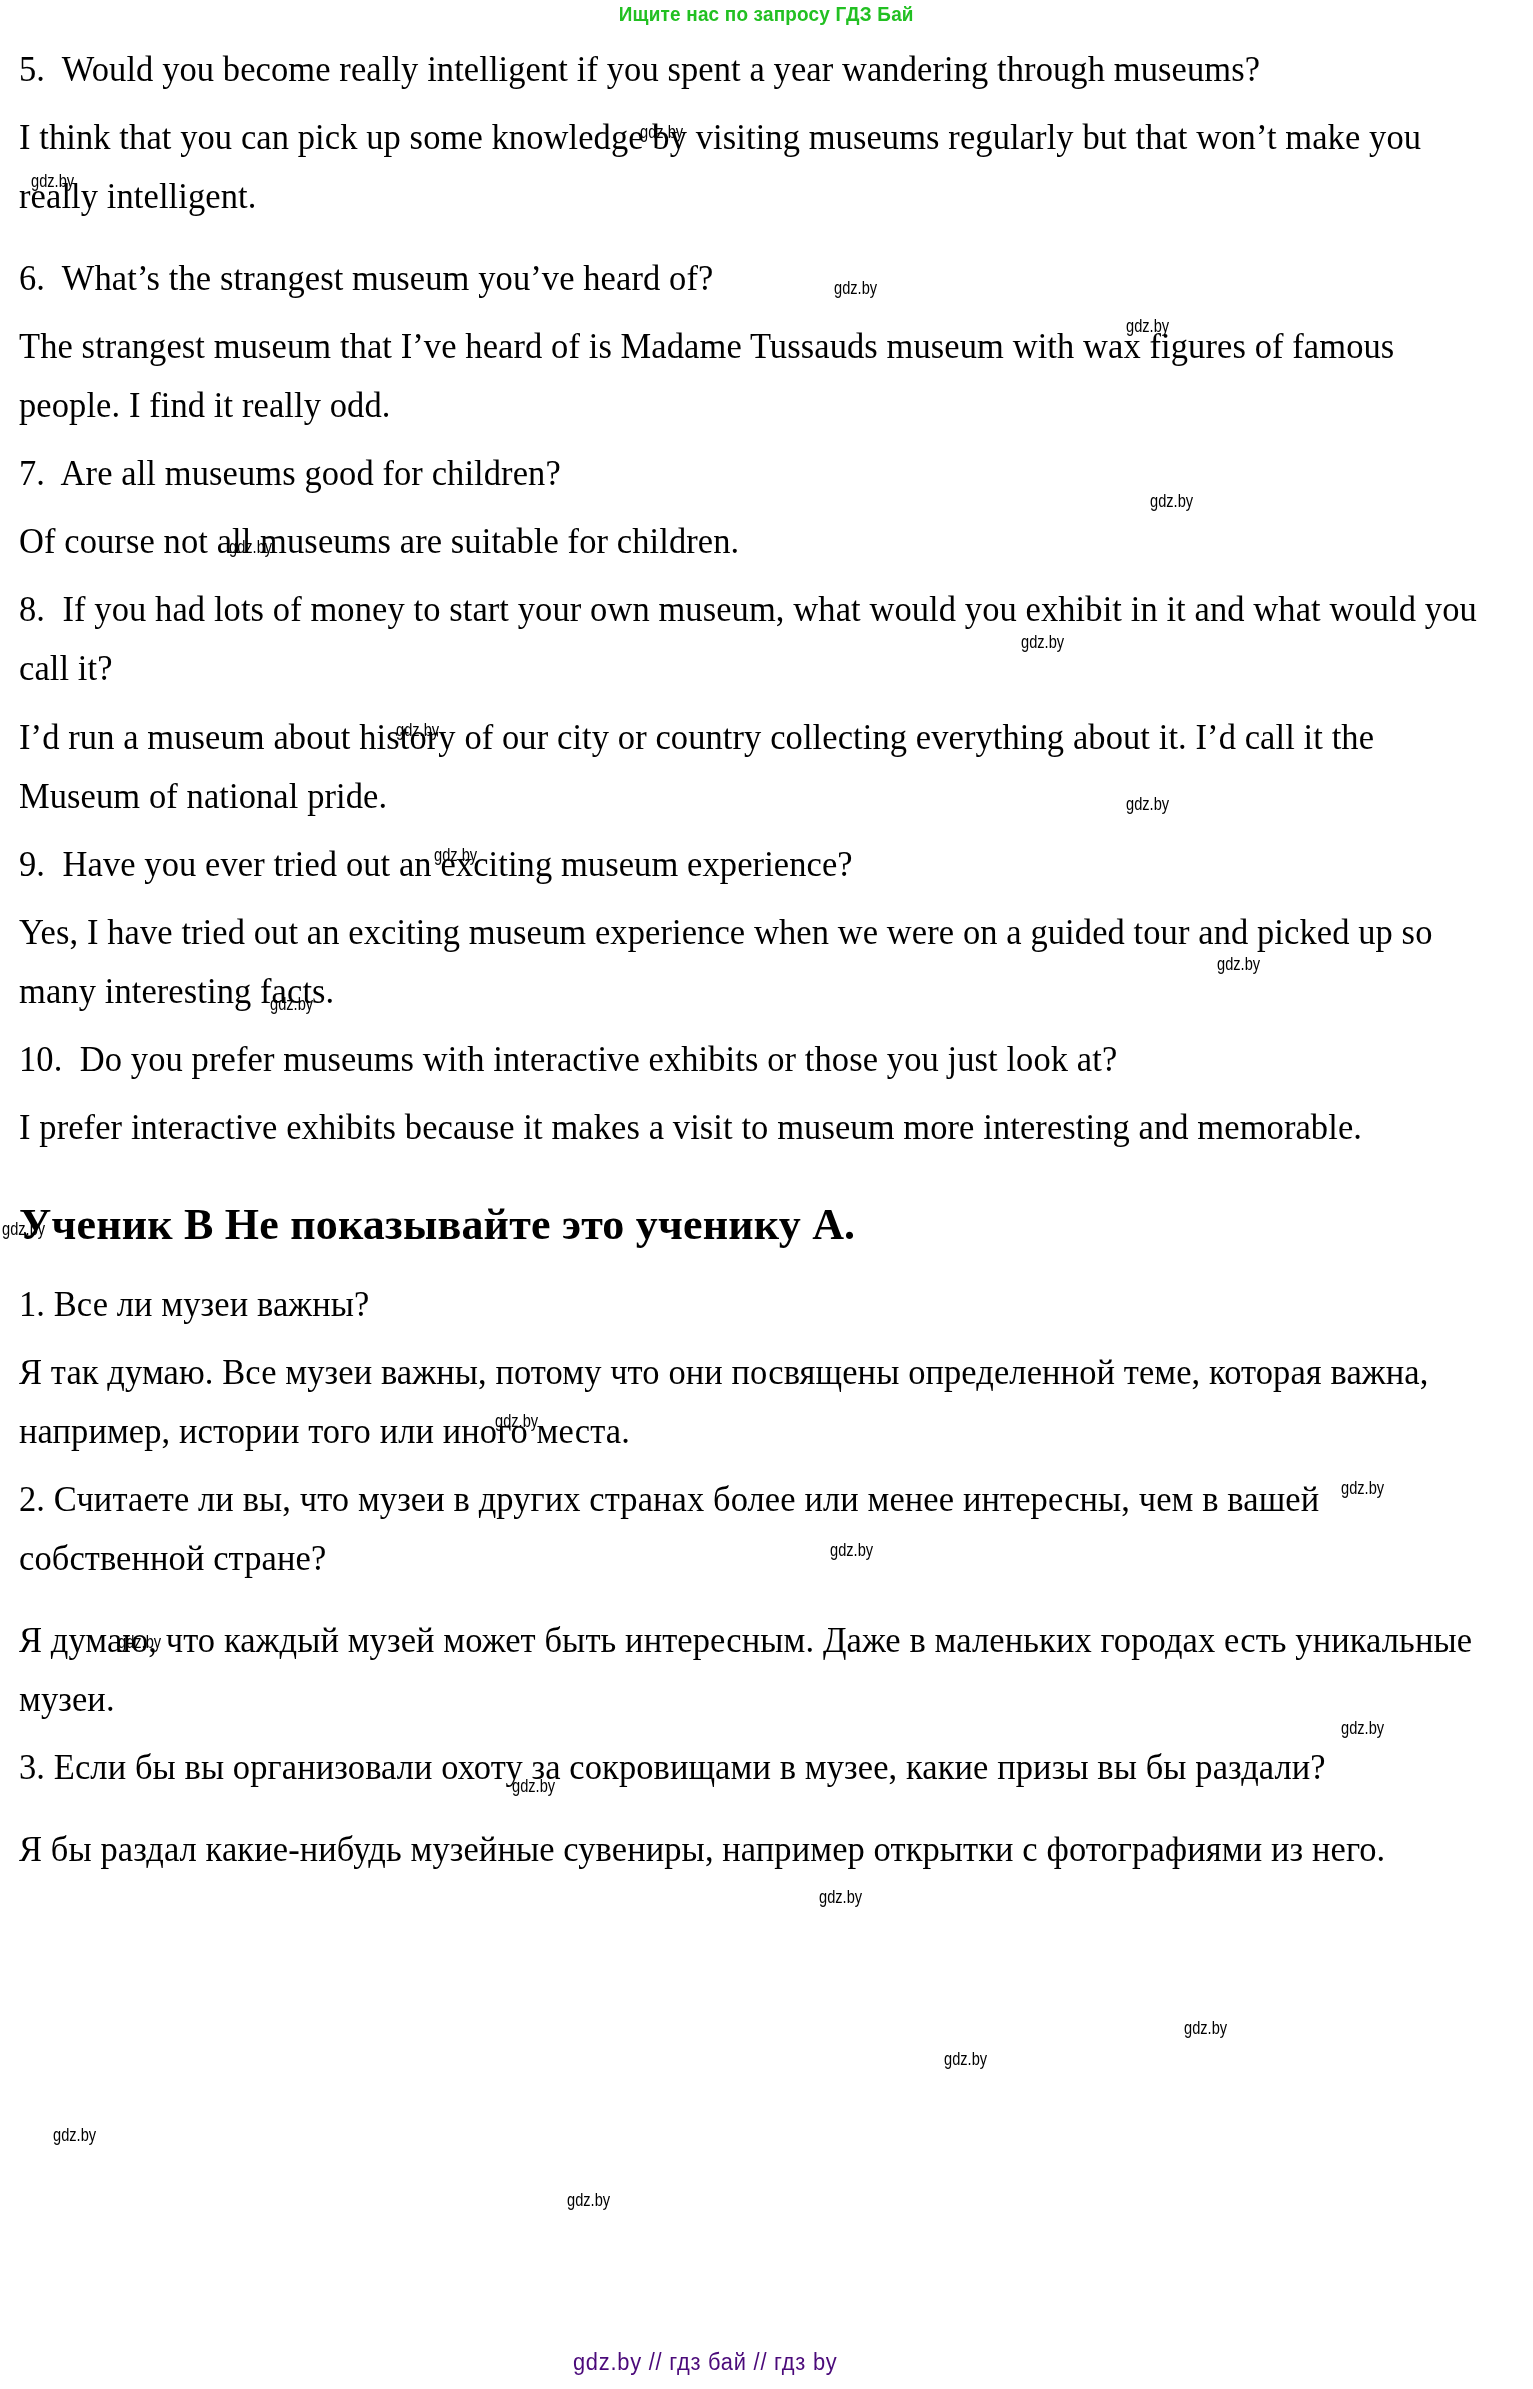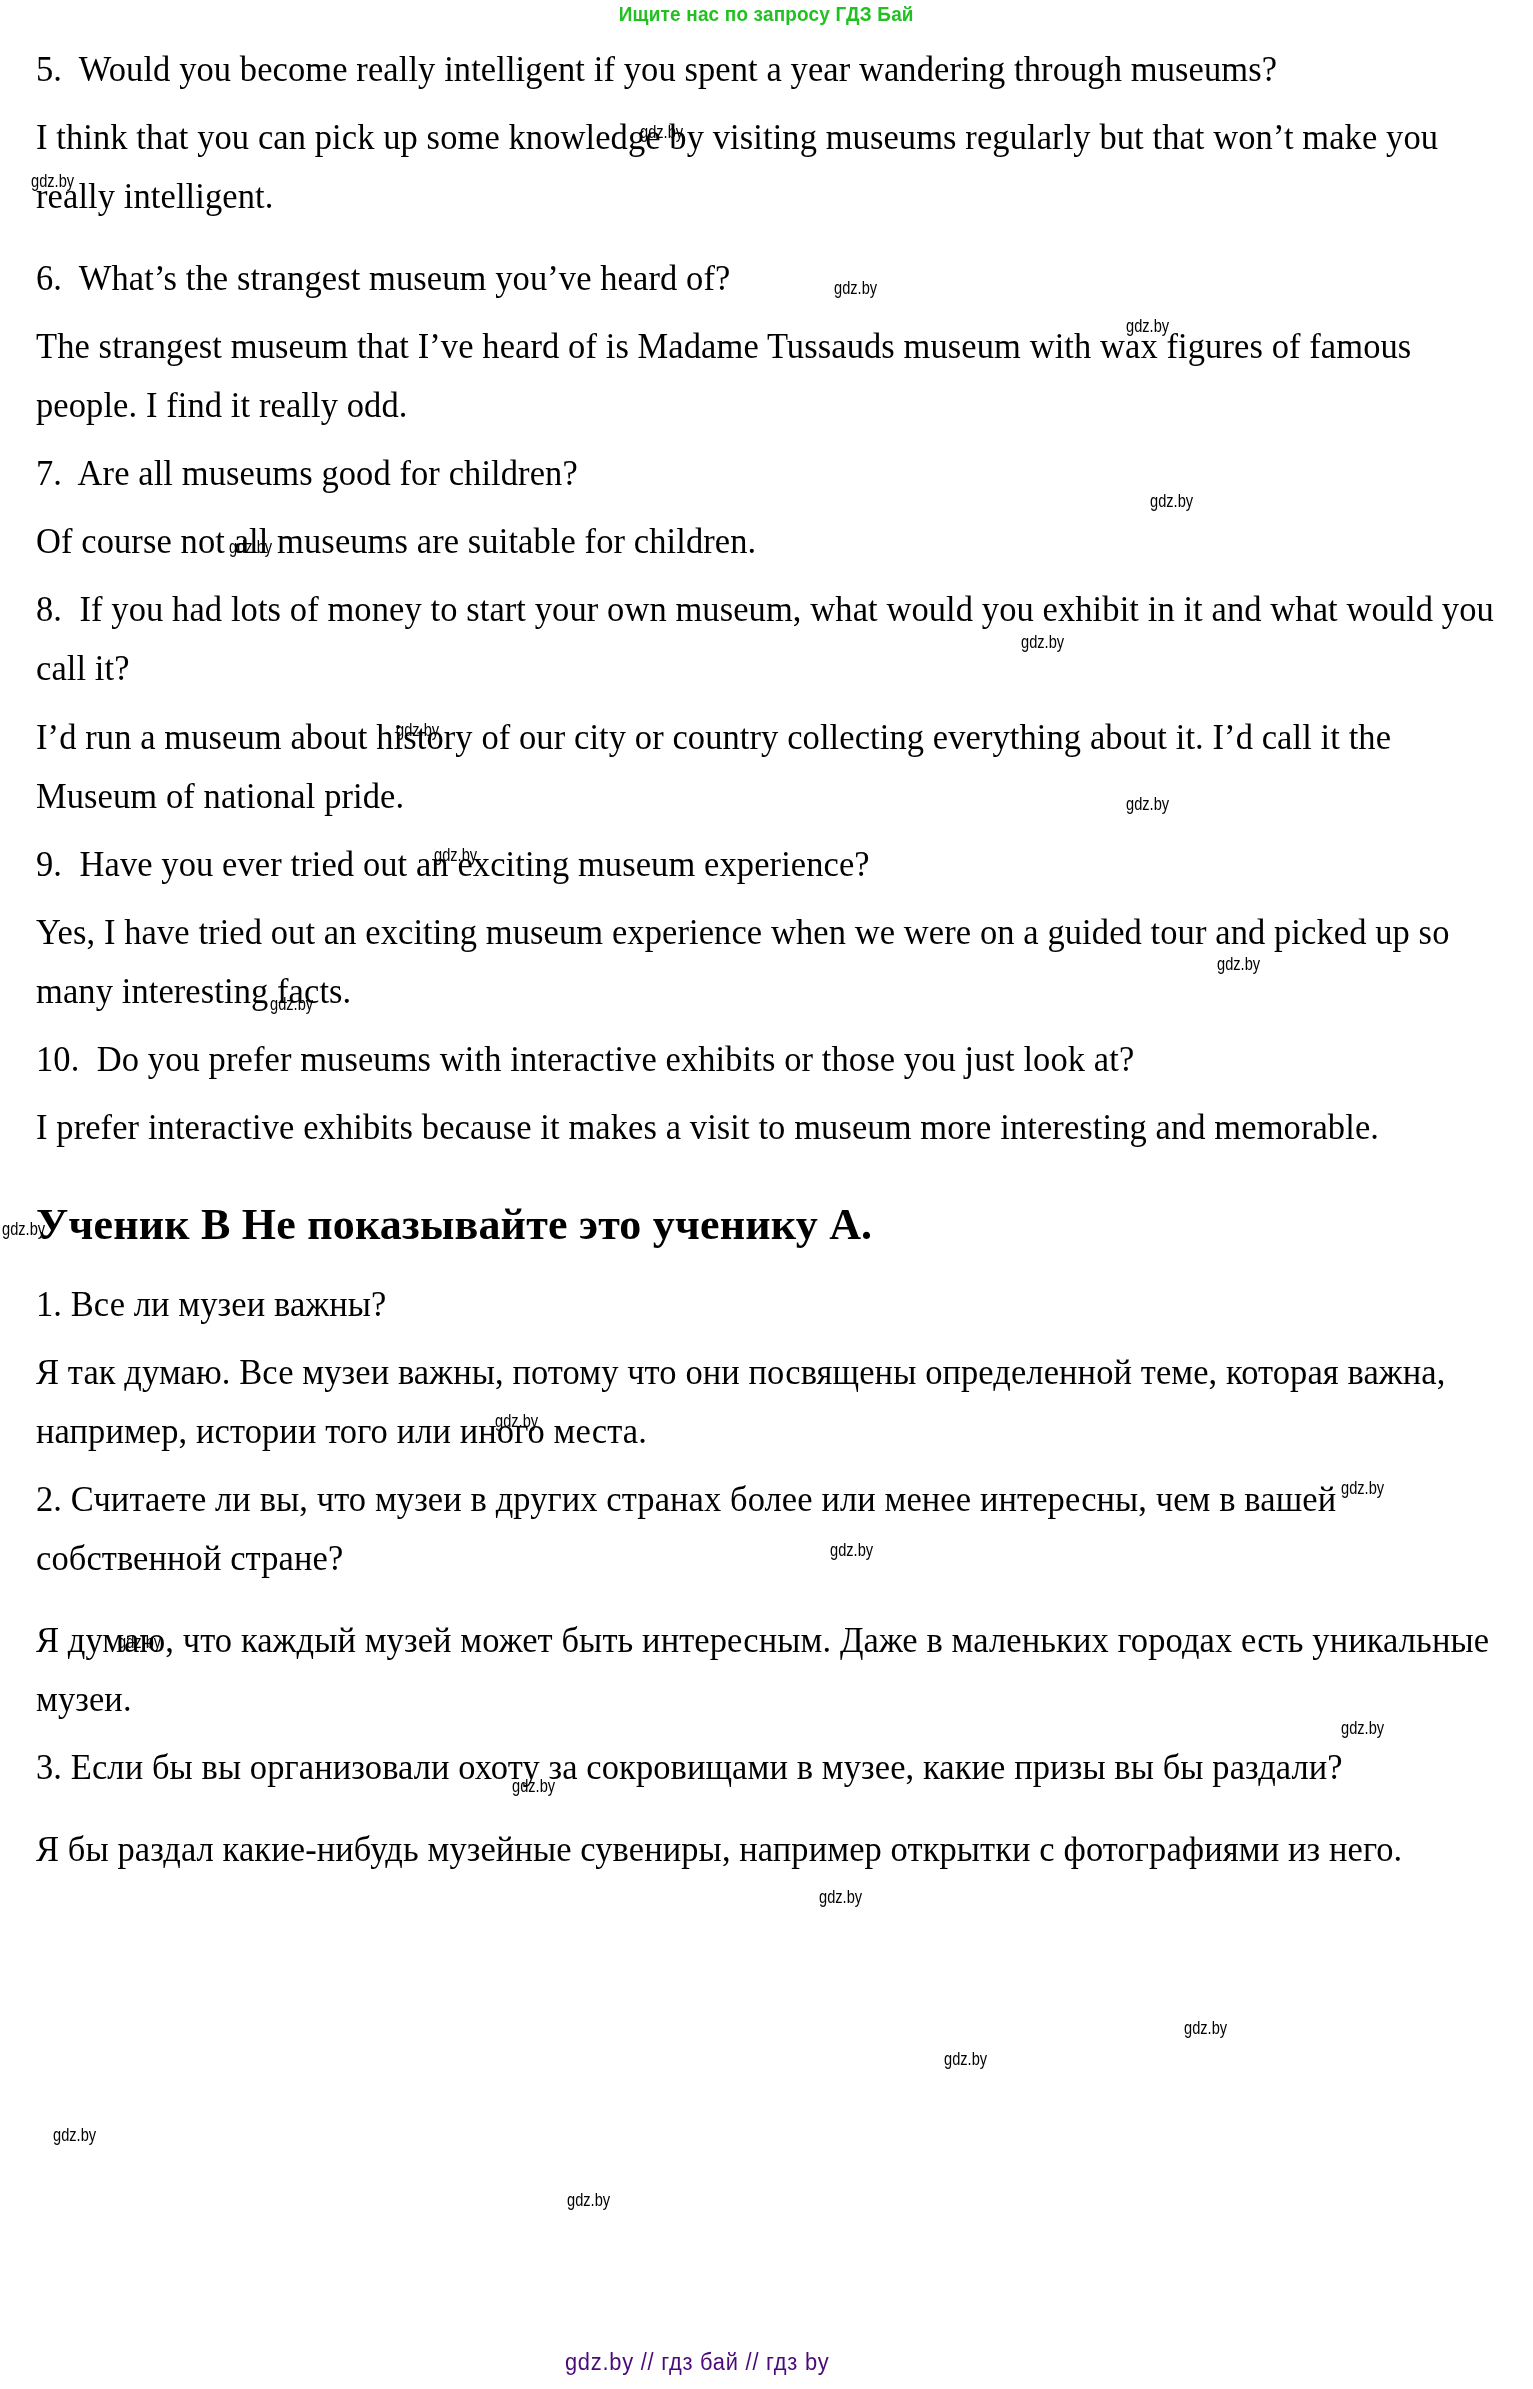--- a/index.html
+++ b/index.html
@@ -44,21 +44,21 @@
     letter-spacing: 0.2px;
     color: #22c022;
     transform: scaleX(0.92);
     transform-origin: center top;
   }
 
   
   .content {
     position: absolute;
     top: 40px;
-    left: 36px;
+    left: 19px;
     width: 1491px;
   }
 
   .para {
     font-size: 35px;
     line-height: 59px;
     white-space: pre-wrap;
     letter-spacing: 0.1px;
     transform: scaleX(0.985);
     transform-origin: left top;
@@ -87,21 +87,21 @@
     color: #000000;
     transform: scaleX(0.80);
     transform-origin: left top;
     white-space: nowrap;
     pointer-events: none;
   }
 
   
   .footer-bar {
     position: absolute;
-    left: 8px;
+    left: 16px;
     bottom: 13.7px;
     width: 1379px;
     text-align: center;
     pointer-events: none;
   }
   .footer-text {
     display: inline-block;
     font-family: "Liberation Sans", "DejaVu Sans", sans-serif;
     font-size: 23px;
     line-height: 26px;

